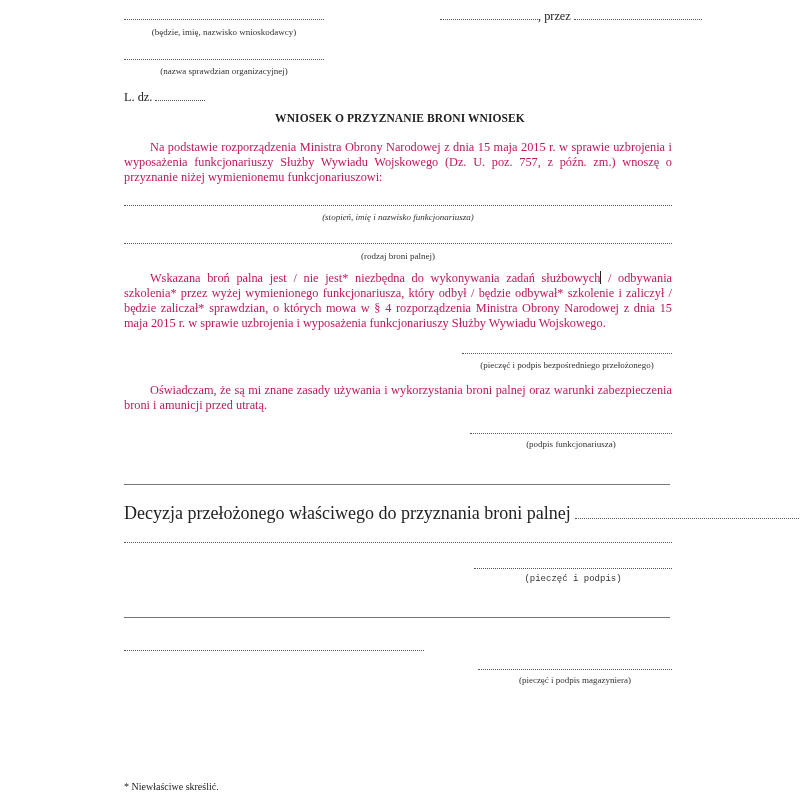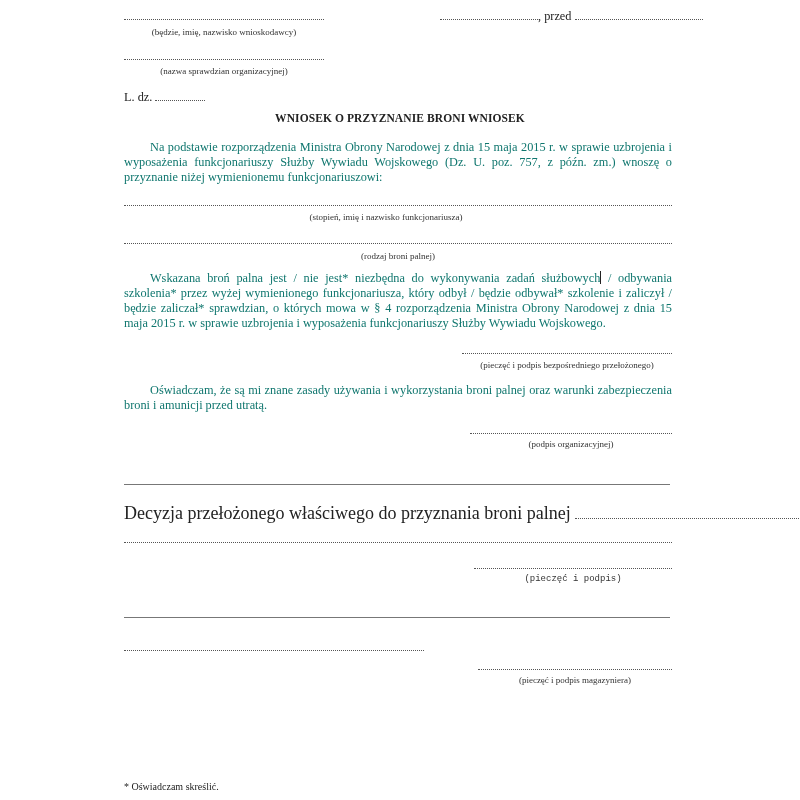--- a/index.html
+++ b/index.html
@@ -25,21 +25,21 @@
       position: absolute;
       font-size: 9px;
       color: #333;
       text-align: center;
       white-space: nowrap;
     }
     .body-text {
       position: absolute;
       font-size: 12.3px;
       line-height: 15px;
-      color: #0f766e;
+      color: #be185d;
       text-align: justify;
     }
     .indent { text-indent: 26px; }
     .rule {
       position: absolute;
       height: 0;
       border-top: 1px solid #777;
     }
     .line-text {
       position: absolute;
@@ -61,63 +61,63 @@
       vertical-align: -2px;
     }
   </style>
 </head>
 <body>
 
 <div class="dots" style="left:124px; top:19px; width:200px;"></div>
 <div class="caption" style="left:124px; width:200px; top:27px;">(będzie, imię, nazwisko wnioskodawcy)</div>
 
 <div class="abs" style="left:440px; top:9px; white-space:nowrap; font-size:12.3px;">
-  <span class="fill-dots" style="width:98px;"></span><span>, przed</span>
+  <span class="fill-dots" style="width:98px;"></span><span>, przez</span>
   <span class="fill-dots" style="width:128px;"></span>
 </div>
 
 <div class="dots" style="left:124px; top:59px; width:200px;"></div>
 <div class="caption" style="left:124px; width:200px; top:66px;">(nazwa sprawdzian organizacyjnej)</div>
 
 <div class="abs" style="left:124px; top:90px; font-size:12.3px; white-space:nowrap;">
   <span>L. dz.</span>
   <span class="fill-dots" style="width:50px;"></span>
 </div>
 
 <div class="abs" style="left:0; width:800px; top:112px; text-align:center; font-weight:bold; font-size:11.5px; letter-spacing:0.1px;">WNIOSEK O PRZYZNANIE BRONI WNIOSEK</div>
 
 <div class="body-text indent" style="left:124px; top:140px; width:548px;">Na podstawie rozporządzenia Ministra Obrony Narodowej z dnia 15 maja 2015 r. w sprawie uzbrojenia i wyposażenia funkcjonariuszy Służby Wywiadu Wojskowego (Dz. U. poz. 757, z późn. zm.) wnoszę o przyznanie niżej wymienionemu funkcjonariuszowi:</div>
 
 <div class="dots" style="left:124px; top:205px; width:548px;"></div>
-<div class="caption" style="left:112px; width:548px; top:212px;">(stopień, imię i nazwisko funkcjonariusza)</div>
+<div class="caption" style="left:124px; width:548px; top:212px;font-style:italic;">(stopień, imię i nazwisko funkcjonariusza)</div>
 
 <div class="dots" style="left:124px; top:243px; width:548px;"></div>
 <div class="caption" style="left:124px; width:548px; top:251px;">(rodzaj broni palnej)</div>
 
 <div class="body-text indent" style="left:124px; top:271px; width:548px;"><span>Wskazana broń palna jest / nie jest* niezbędna do wykonywania zadań służbowych</span><span class="caret"></span><span> / odbywania szkolenia* przez wyżej wymienionego funkcjonariusza, który odbył / będzie odbywał* szkolenie i zaliczył / będzie zaliczał* sprawdzian, o których mowa w § 4 rozporządzenia Ministra Obrony Narodowej z dnia 15 maja 2015 r. w sprawie uzbrojenia i wyposażenia funkcjonariuszy Służby Wywiadu Wojskowego.</span></div>
 
 <div class="dots" style="left:462px; top:353px; width:210px;"></div>
 <div class="caption" style="left:462px; width:210px; top:360px;">(pieczęć i podpis bezpośredniego przełożonego)</div>
 
 <div class="body-text indent" style="left:124px; top:383px; width:548px;">Oświadczam, że są mi znane zasady używania i wykorzystania broni palnej oraz warunki zabezpieczenia broni i amunicji przed utratą.</div>
 
 <div class="dots" style="left:470px; top:433px; width:202px;"></div>
-<div class="caption" style="left:470px; width:202px; top:439px;">(podpis organizacyjnej)</div>
+<div class="caption" style="left:470px; width:202px; top:439px;">(podpis funkcjonariusza)</div>
 
 <div class="rule" style="left:124px; top:484px; width:546px;"></div>
 
 <div class="line-text" style="left:124px; top:503px;">
   <span>Decyzja przełożonego właściwego do przyznania broni palnej</span>
   <span class="fill-dots" style="width:244px;"></span>
 </div>
 <div class="dots" style="left:124px; top:542px; width:548px;"></div>
 <div class="dots" style="left:474px; top:568px; width:198px;"></div>
 <div class="caption" style="left:474px; width:198px; top:574px;font-family:Liberation Mono, monospace;">(pieczęć i podpis)</div>
 
 <div class="rule" style="left:124px; top:617px; width:546px;"></div>
 
 <div class="line-text" style="left:124px; top:635px;">
   <span class="fill-dots" style="width:300px;"></span>
 </div>
 <div class="dots" style="left:478px; top:669px; width:194px;"></div>
 <div class="caption" style="left:478px; width:194px; top:675px;">(pieczęć i podpis magazyniera)</div>
 
-<div class="abs" style="left:124px; top:781px; font-size:10px; color:#222; white-space:nowrap;">* Oświadczam skreślić.</div>
+<div class="abs" style="left:124px; top:781px; font-size:10px; color:#222; white-space:nowrap;">* Niewłaściwe skreślić.</div>
 
 </body></html>

